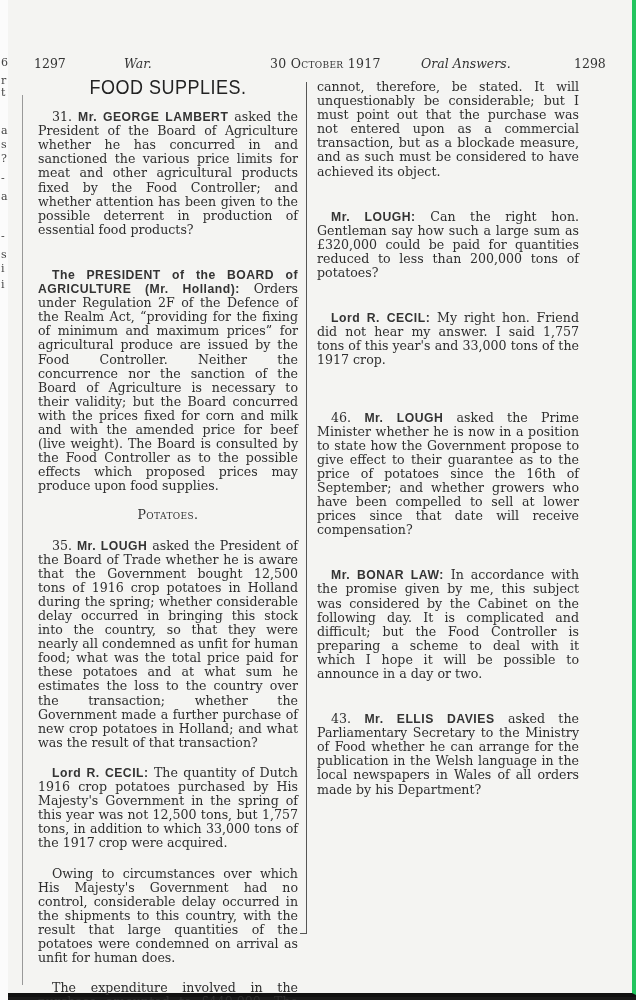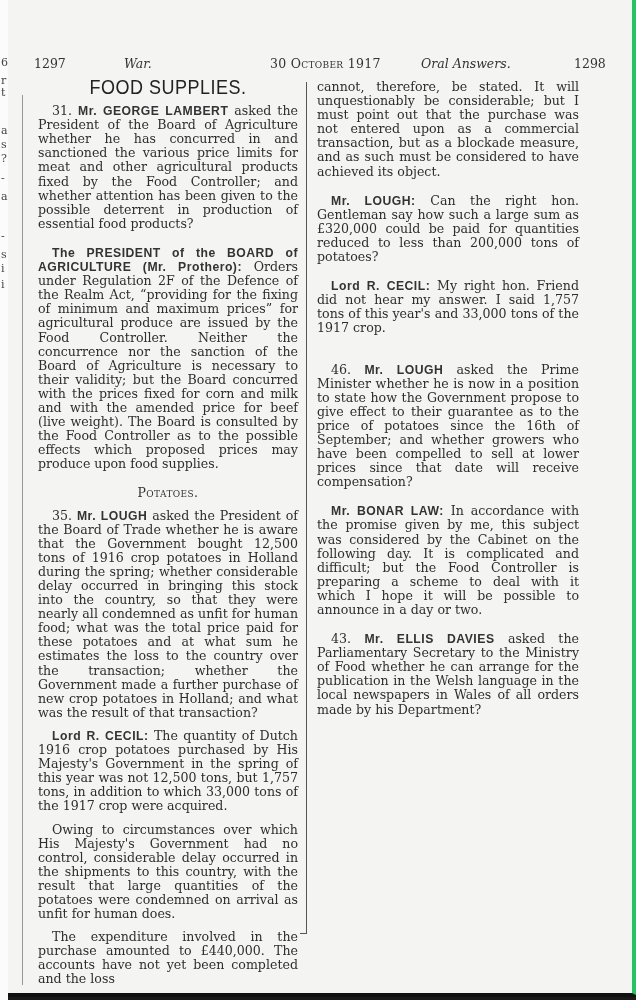--- a/index.html
+++ b/index.html
@@ -49,21 +49,21 @@
       font-family: "Liberation Sans", "DejaVu Sans", sans-serif;
       font-weight: normal; font-size: 18px; letter-spacing: 0.5px;
       text-align: center; margin: 0 0 10px 0; color: #222;
       transform: scaleY(1.1);
     }
     .subhead {
       text-align: center; font-variant: small-caps; font-size: 12.5px;
       margin: 0 0 8px 0; letter-spacing: 0.4px; color: #333;
     }
     p.para {
-      margin: 0 0 9px 0; text-indent: 14px; text-align-last: left;
+      margin: 16px 0 9px 0; text-indent: 14px; text-align-last: left;
     }
     p.cont { margin: 0 0 9px 0; text-indent: 0; }
     .speaker {
       font-family: "Liberation Sans", "DejaVu Sans", sans-serif;
       font-weight: bold; font-size: 12.2px; letter-spacing: 0.5px; color: #333;
     }
     .qnum { font-weight: normal; }
     .gap { height: 6px; }
   </style>
 </head>
@@ -101,21 +101,21 @@
   <div class="col left">
     <h1 class="title">FOOD SUPPLIES.</h1>
 
     <p class="para">
       <span class="qnum">31.</span>
       <span class="speaker">Mr. GEORGE LAMBERT</span>
       <span>asked the President of the Board of Agriculture whether he has concurred in and sanctioned the various price limits for meat and other agricultural products fixed by the Food Controller; and whether attention has been given to the possible deterrent in production of essential food products?</span>
     </p>
     <div class="gap"></div>
     <p class="para">
-      <span class="speaker">The PRESIDENT of the BOARD of AGRICULTURE (Mr. Prothero):</span>
+      <span class="speaker">The PRESIDENT of the BOARD of AGRICULTURE (Mr. Holland):</span>
       <span>Orders under Regulation 2F of the Defence of the Realm Act, “providing for the fixing of minimum and maximum prices” for agricultural produce are issued by the Food Controller. Neither the concurrence nor the sanction of the Board of Agriculture is necessary to their validity; but the Board concurred with the prices fixed for corn and milk and with the amended price for beef (live weight). The Board is consulted by the Food Controller as to the possible effects which proposed prices may produce upon food supplies.</span>
     </p>
     <div class="gap"></div>
     <div class="subhead">Potatoes.</div>
 
     <p class="para">
       <span class="qnum">35.</span>
       <span class="speaker">Mr. LOUGH</span>
       <span>asked the President of the Board of Trade whether he is aware that the Government bought 12,500 tons of 1916 crop potatoes in Holland during the spring; whether considerable delay occurred in bringing this stock into the country, so that they were nearly all condemned as unfit for human food; what was the total price paid for these potatoes and at what sum he estimates the loss to the country over the transaction; whether the Government made a further purchase of new crop potatoes in Holland; and what was the result of that transaction?</span>
     </p>

